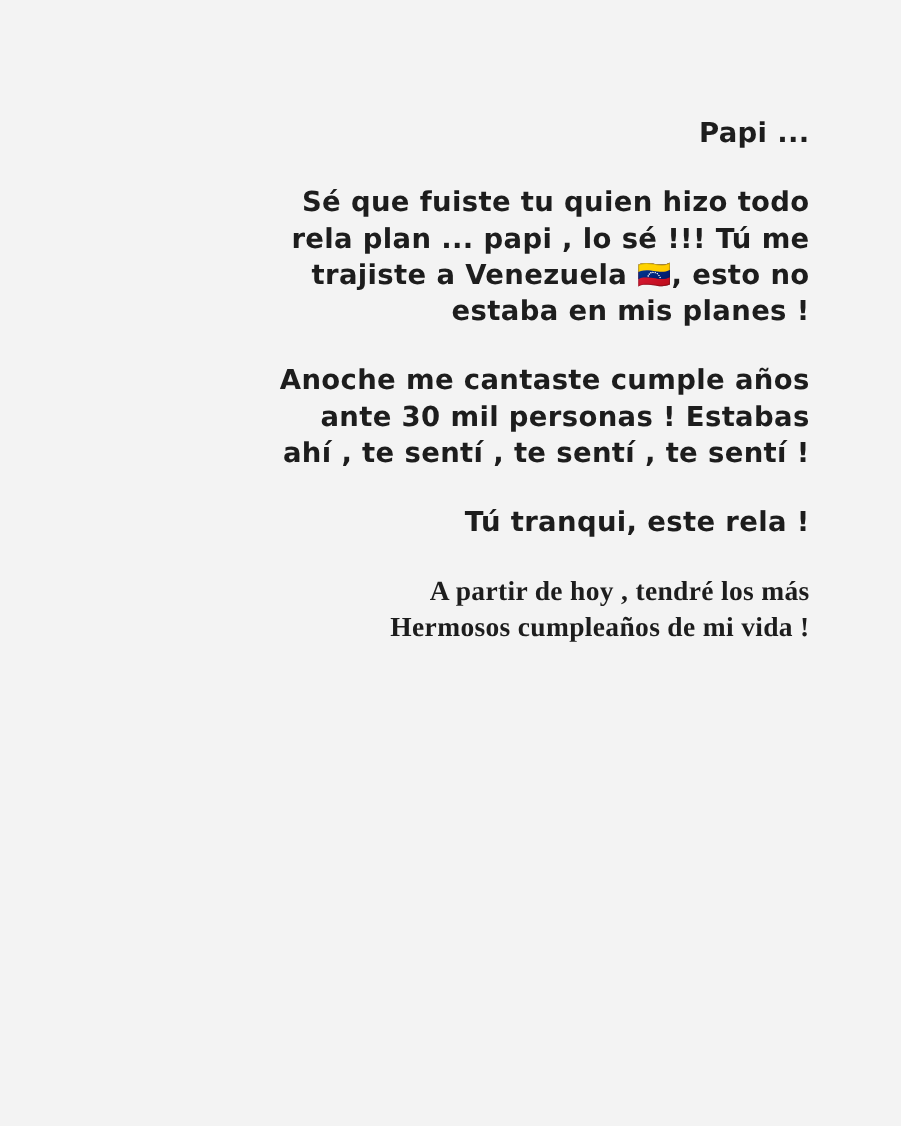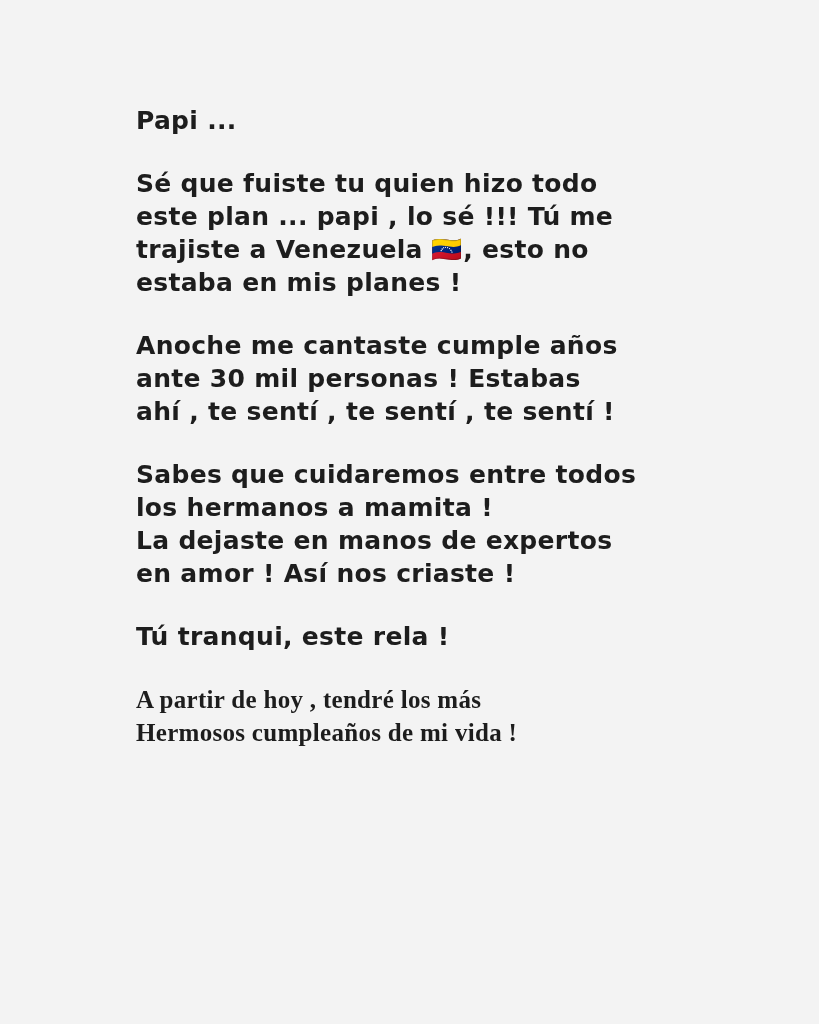--- a/index.html
+++ b/index.html
@@ -37,42 +37,39 @@
   .para {
     margin: 0 0 30px 0;
     font-family: "DejaVu Sans", sans-serif;
     font-size: 25px;
     line-height: 33px;
     font-weight: 700;
     color: #1d1d1d;
     letter-spacing: 0.3px;
     white-space: pre-wrap;
     word-wrap: break-word;
+    text-align: right;
   }
   .para:last-child {
     margin-bottom: 0;
     font-family: Liberation Serif, serif;
   }
 </style>
 </head>
 <body>
 
 <div class="page">
   <div class="page-inner">
     <div class="note-body">
       <p class="para">Papi ...</p>
       <p class="para">Sé que fuiste tu quien hizo todo
-este plan ... papi , lo sé !!! Tú me
+rela plan ... papi , lo sé !!! Tú me
 trajiste a Venezuela 🇻🇪, esto no
 estaba en mis planes !</p>
       <p class="para">Anoche me cantaste cumple años
 ante 30 mil personas ! Estabas
 ahí , te sentí , te sentí , te sentí !</p>
-      <p class="para">Sabes que cuidaremos entre todos
-los hermanos a mamita !
-La dejaste en manos de expertos
-en amor ! Así nos criaste !</p>
       <p class="para">Tú tranqui, este rela !</p>
       <p class="para">A partir de hoy , tendré los más
 Hermosos cumpleaños de mi vida !</p>
     </div>
   </div>
 </div>
 
 </body></html>

